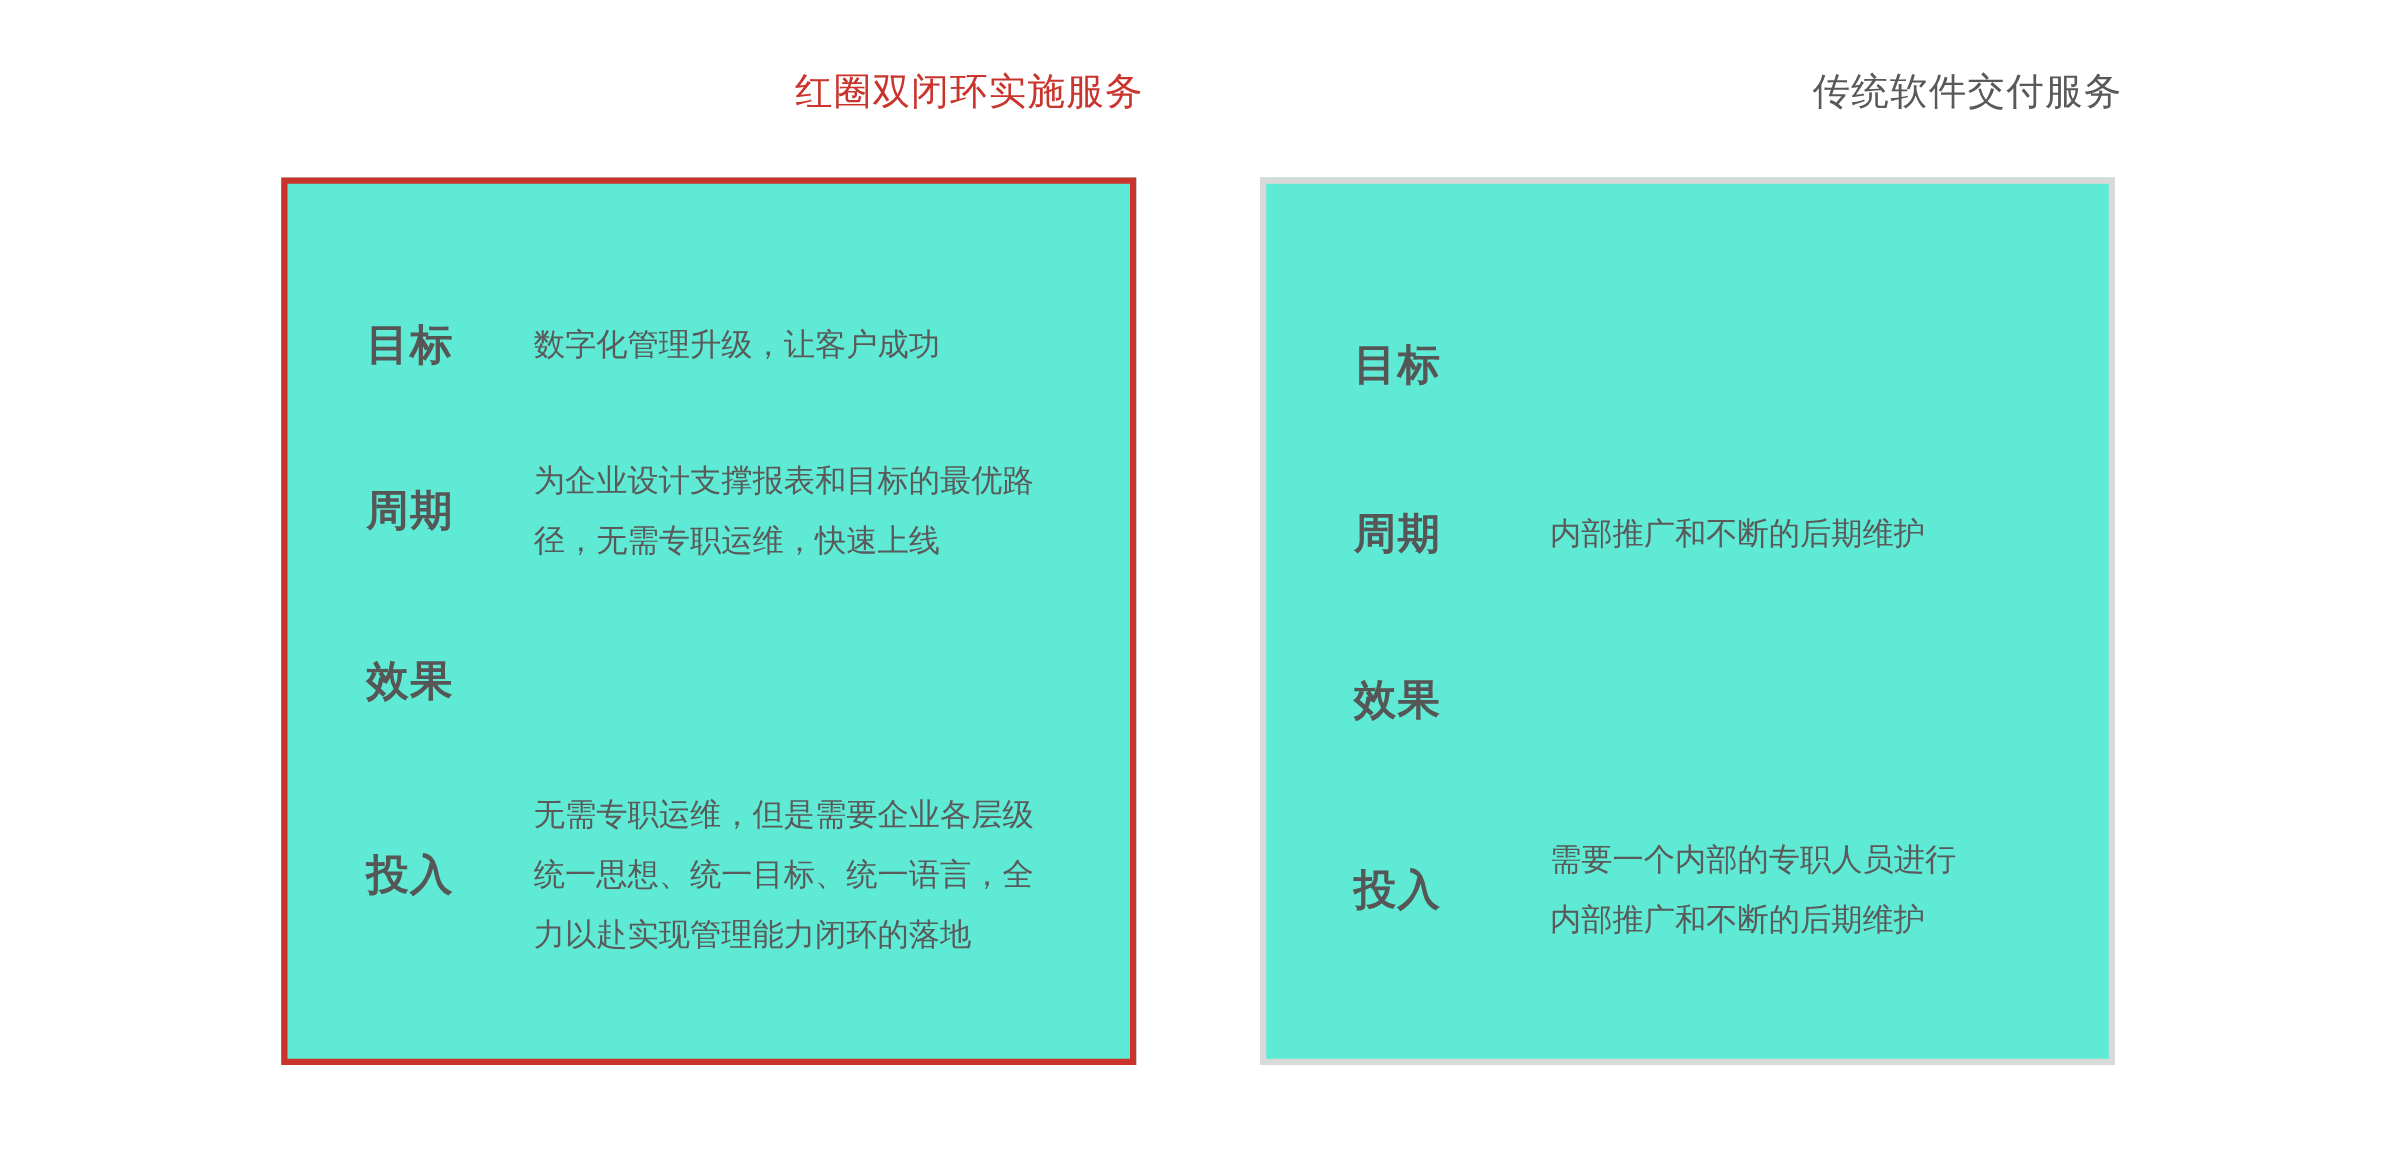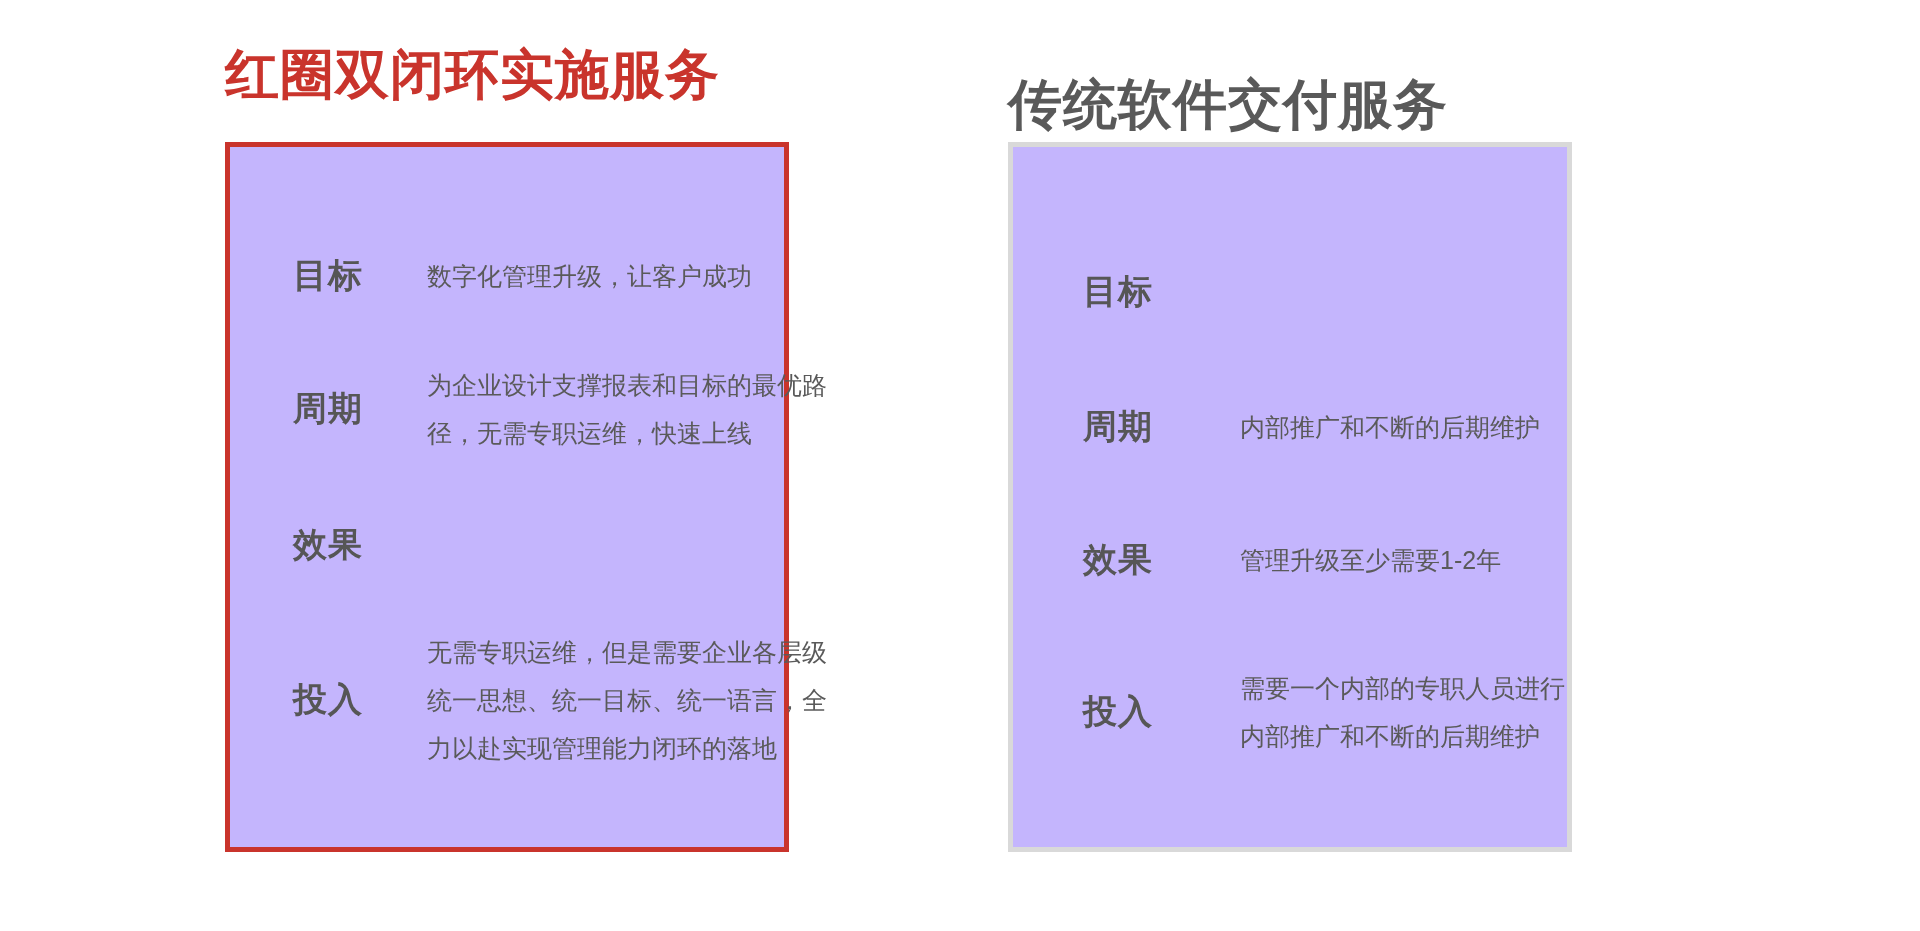--- a/index.html
+++ b/index.html
@@ -12,37 +12,37 @@
     width: 1920px;
     height: 931px;
     background: #ffffff;
     font-family: "Liberation Sans", "DejaVu Sans", sans-serif;
     overflow: hidden;
   }
   .panel-title {
     position: absolute;
     top: 48px;
     width: 690px;
-    text-align: left;
-    font-size: 54px;
+    text-align: right;
+    font-size: 30px;
     line-height: 52px;
-    font-weight: bold;
+    font-weight: normal;
     letter-spacing: 1px;
     white-space: nowrap;
   }
   .panel-title.left  { left: 225px; color: #c9342c; }
-  .panel-title.right { left: 1008px; color: #595959; margin-top: 30px; }
+  .panel-title.right { left: 1008px; color: #595959; }
 
   .panel-box {
     position: absolute;
     top: 142px;
-    width: 564px;
+    width: 684px;
     height: 710px;
     box-sizing: border-box;
-    background: #c4b5fd;
+    background: #5eead4;
     text-decoration: underline;
   }
   .panel-box.left {
     left: 225px;
     border: 5px solid #c9342c;
   }
   .panel-box.right {
     left: 1008px;
     border: 5px solid #d9d9d9;
   }
@@ -118,21 +118,20 @@
   <div class="panel-box right">
     <div class="spec-row row-0">
       <div class="spec-label">目标</div>
     </div>
     <div class="spec-row row-1">
       <div class="spec-label">周期</div>
       <div class="spec-desc">内部推广和不断的后期维护</div>
     </div>
     <div class="spec-row row-2">
       <div class="spec-label">效果</div>
-      <div class="spec-desc">管理升级至少需要1-2年</div>
     </div>
     <div class="spec-row row-3">
       <div class="spec-label">投入</div>
       <div class="spec-desc">需要一个内部的专职人员进行
 内部推广和不断的后期维护</div>
     </div>
   </div>
 
 </div>
 

